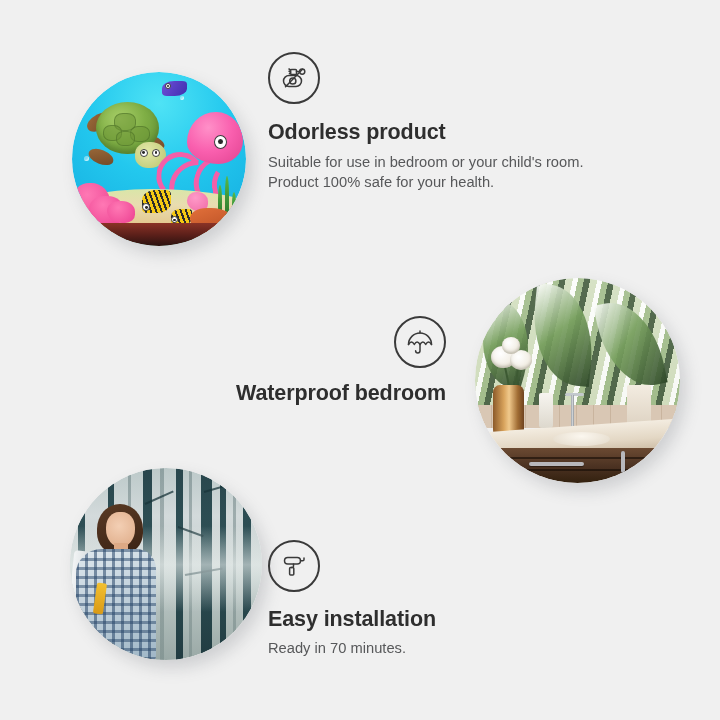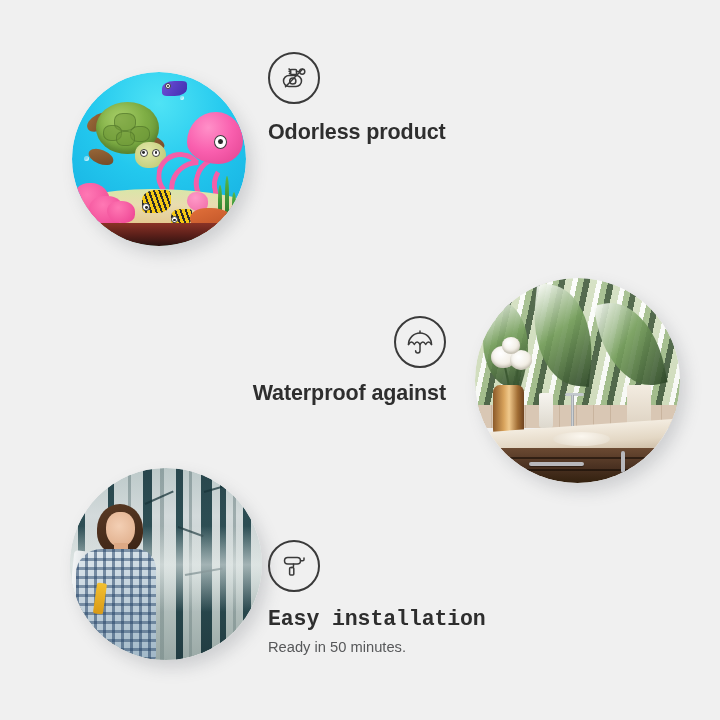--- a/index.html
+++ b/index.html
@@ -286,21 +286,21 @@
   #feature-odorless .icon-badge { margin-bottom: 16px; }
   #feature-odorless .feature-title { margin-bottom: 7px; margin-top: 16px; }
   #feature-odorless .feature-desc { width: 322px; }
 
   #feature-waterproof { left: 150px; top: 316px; width: 296px; text-align: right; }
   #feature-waterproof .icon-badge { margin-left: auto; margin-bottom: 13px; }
   #feature-waterproof .feature-title { margin-bottom: 6px; }
 
   #feature-installation { left: 268px; top: 540px; width: 330px; text-align: left; }
   #feature-installation .icon-badge { margin-bottom: 15px; }
-  #feature-installation .feature-title { margin-bottom: 6px; font-family: Liberation Mono, monospace; }
+  #feature-installation .feature-title { margin-bottom: 6px; }
 </style>
 </head>
 <body>
 
 <div id="stage">
 
   <div class="photo-circle" id="circle-underwater">
     <div class="photo-inner">
       <div class="sea-bg"></div>
 
@@ -428,40 +428,41 @@
         <path d="M11 13.5 h7 a5.5 5.5 0 0 1 0 11 h-7 a5.5 5.5 0 0 1 0 -11 z"></path>
         <rect x="12.5" y="7.5" width="6" height="5" rx="1"></rect>
         <path d="M18.5 9.5 h3.2"></path>
         <circle cx="24.2" cy="9.6" r="2.6"></circle>
         <path d="M11 7 l1.6 1M11 9.3 l1.6 .4M11.4 11.6 l1.3 -.6"></path>
         <circle cx="14.8" cy="19" r="3.1"></circle>
         <line x1="7.5" y1="24.8" x2="24.5" y2="7.2"></line>
       </svg>
     </div>
     <div class="feature-title">Odorless product</div>
+    <div class="feature-desc">Suitable for use in bedroom or your child's room. Product 100% safe for your health.</div>
   </div>
 
   <div class="feature" id="feature-waterproof">
     <div class="icon-badge">
       <svg width="32" height="32" viewBox="0 0 32 32" fill="none" stroke="#3a3a3a" stroke-width="1.5" stroke-linecap="round" stroke-linejoin="round">
         <path d="M4.5 18.5 a11.5 11.5 0 0 1 23 0"></path>
         <path d="M4.5 18.5 c2 -3.2 4 -3.2 5.8 0 c1.8 -3.2 3.8 -3.2 5.7 0 c1.9 -3.2 3.9 -3.2 5.7 0 c1.8 -3.2 3.8 -3.2 5.8 0"></path>
         <path d="M16 7 v-2"></path>
         <path d="M16 18.5 v6.2 a2.2 2.2 0 0 1 -4.4 0"></path>
       </svg>
     </div>
-    <div class="feature-title">Waterproof against</div>
+    <div class="feature-title">Waterproof bedroom</div>
   </div>
 
   <div class="feature" id="feature-installation">
     <div class="icon-badge">
       <svg width="32" height="32" viewBox="0 0 32 32" fill="none" stroke="#3a3a3a" stroke-width="1.5" stroke-linecap="round" stroke-linejoin="round">
         <rect x="6.5" y="7.5" width="16" height="6.5" rx="3.25"></rect>
         <path d="M22.5 10.8 h2.2 a1.3 1.3 0 0 0 1.3 -1.3 v-1.4"></path>
         <path d="M15.5 14 v2.3 a1.3 1.3 0 0 1 -1.3 1.3 h-1"></path>
         <rect x="11.6" y="17.6" width="4.2" height="7.4" rx="1"></rect>
       </svg>
     </div>
     <div class="feature-title">Easy installation</div>
-    <div class="feature-desc">Ready in 50 minutes.</div>
+    <div class="feature-desc">Ready in 70 minutes.</div>
   </div>
 
 </div>
 
 </body></html>

